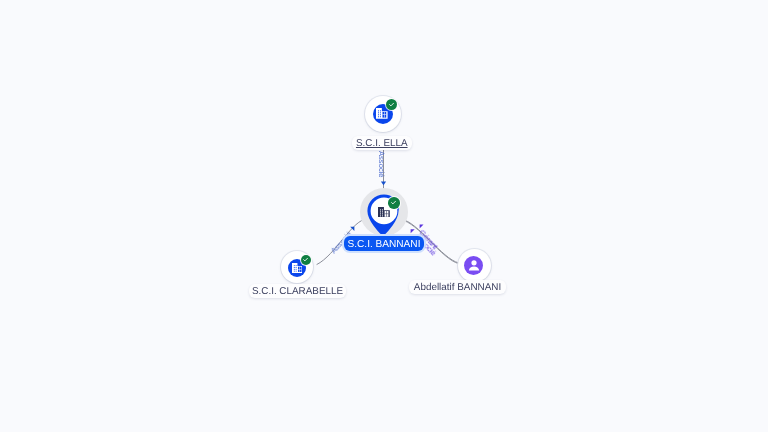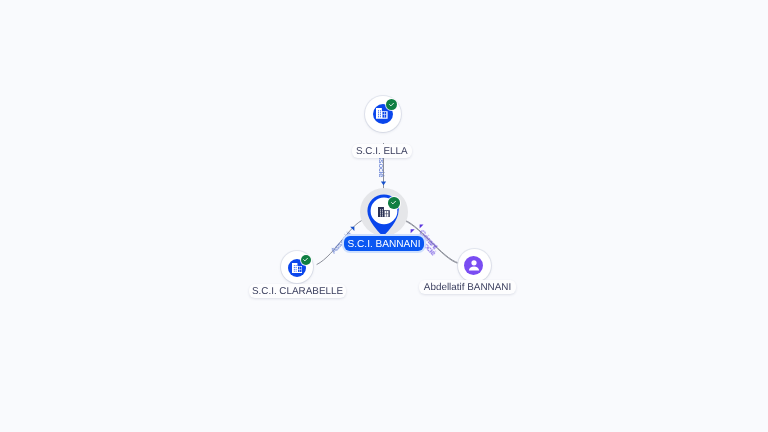--- a/index.html
+++ b/index.html
@@ -67,21 +67,21 @@
           <rect x="16.75" y="8.2" width="1.1" height="11.7"></rect>
           <rect x="13.4" y="13.4" width="7.8" height="1.1"></rect>
         </g>
       </svg>
     </div>
     <div class="badge" style="left:386px;top:99px;width:11px;height:11px;">
       <svg width="7" height="7" viewBox="0 0 24 24">
           <path d="M5.5 12.4l4.4 4.4L18.8 7.8" stroke="#fff" stroke-width="3" fill="none" stroke-linecap="round" stroke-linejoin="round"></path>
         </svg>
     </div>
-    <div class="lbl" style="left:351.5px;top:144px;width:60.5px;height:14.3px;">S.C.I. ELLA</div>
+    <div class="lbl" style="left:351.5px;top:136px;width:60.5px;height:14.3px;text-decoration:underline;">S.C.I. ELLA</div>
   </div>
 
   <div>
     <div class="disc" style="left:281px;top:250.5px;width:32px;height:32px;"></div>
     <div class="inner" style="left:288px;top:259px;width:18px;height:18px;background:#0a46ec;">
       <svg width="10.8" height="9.927" viewBox="0 0 24 22.06">
         <path fill="#fff" d="M0 0h12.1v6.5H24v15.56H0z"></path>
         <g fill="#0a46ec">
           <rect x="4.07" y="4.88" width="2.03" height="2.03"></rect>
             <rect x="8.14" y="4.88" width="2.03" height="2.03"></rect>
@@ -108,21 +108,21 @@
   </div>
 
   <div>
     <div class="disc" style="left:458px;top:248.5px;width:33px;height:33px;"></div>
     <div class="inner" style="left:464px;top:255.5px;width:19px;height:19px;background:#7a4df2;">
       <svg width="16" height="16" viewBox="0 0 24 24">
         <circle cx="12" cy="8.8" r="3.9" fill="#fff"></circle>
         <path d="M4.3 20.3c0.4-3.9 3.7-6.1 7.7-6.1s7.3 2.2 7.7 6.1z" fill="#fff"></path>
       </svg>
     </div>
-    <div class="lbl" style="left:419px;top:279.8px;width:97px;height:14.3px;">Abdellatif BANNANI</div>
+    <div class="lbl" style="left:409px;top:279.8px;width:97px;height:14.3px;">Abdellatif BANNANI</div>
   </div>
 
   <div>
     <div style="position:absolute;left:360px;top:188px;width:48px;height:48px;border-radius:50%;background:#e5e6e9;"></div>
     <svg style="position:absolute;left:367px;top:194px;" width="34" height="42" viewBox="0 0 33 41" preserveAspectRatio="none">
       <path d="M16.5 0.4C7.6 0.4 0.4 7.6 0.4 16.5c0 4.2 2.3 9.4 5.8 14.3 2.7 3.8 5.8 7.1 8.1 9.3a1.7 1.7 0 0 0 2.4 0c2.3-2.2 5.4-5.5 8.1-9.3 3.5-4.9 5.8-10.1 5.8-14.3C32.6 7.6 25.4 0.4 16.5 0.4z" fill="#0a46ec"></path>
       <circle cx="16.5" cy="16.5" r="13" fill="#fff"></circle>
     </svg>
     <svg width="11.8" height="10.846" viewBox="0 0 24 22.06" style="position:absolute;left:378px;top:206.6px;">
         <path fill="#2c3254" d="M0 0h12.1v6.5H24v15.56H0z"></path>

